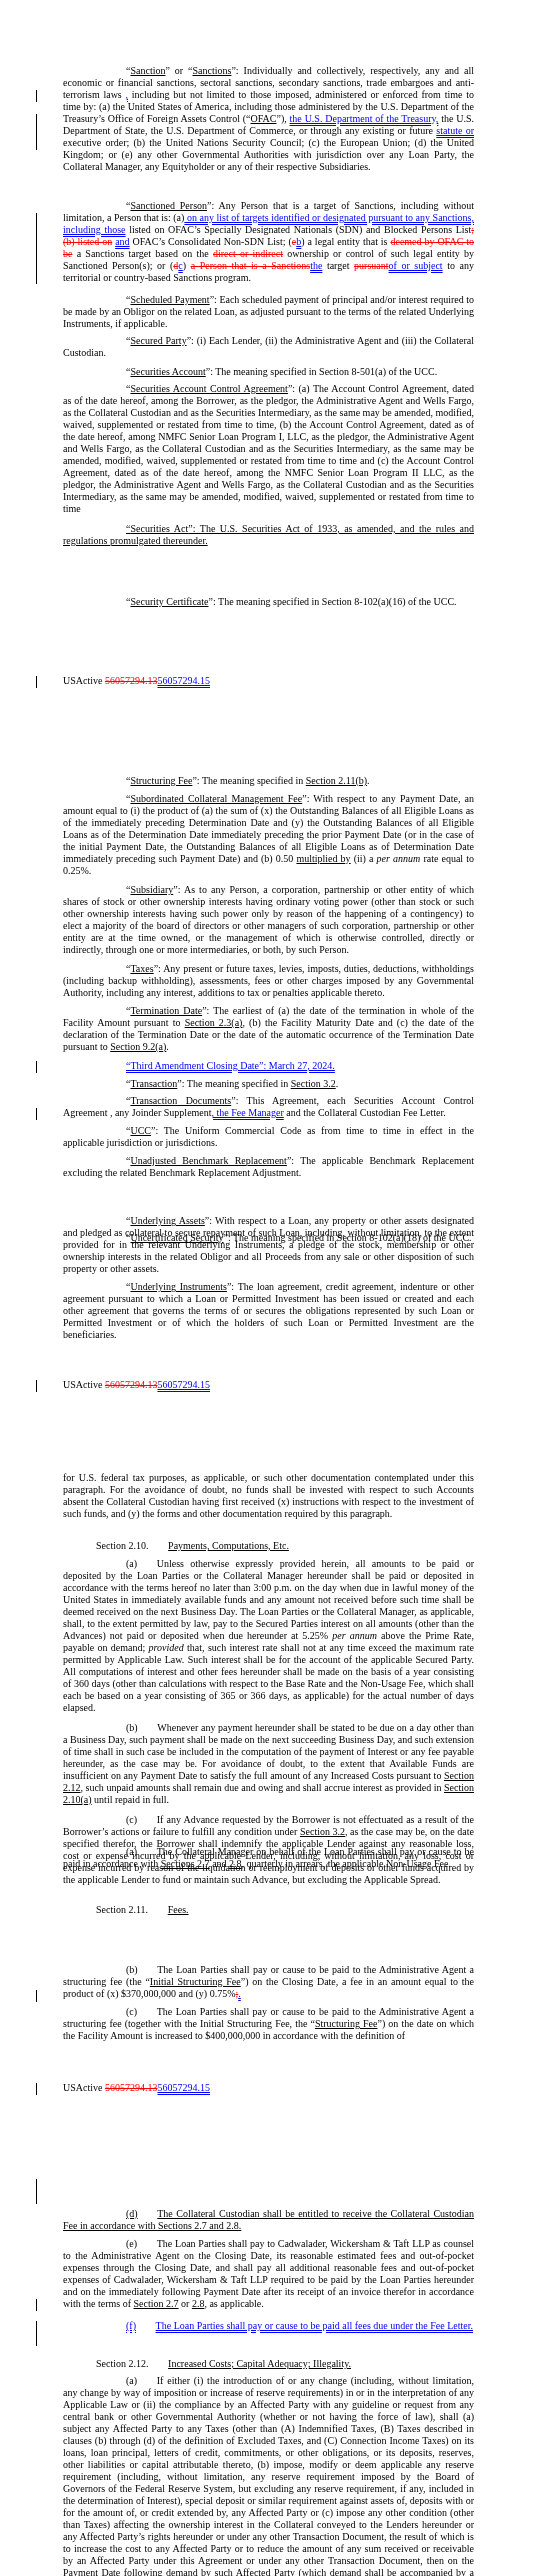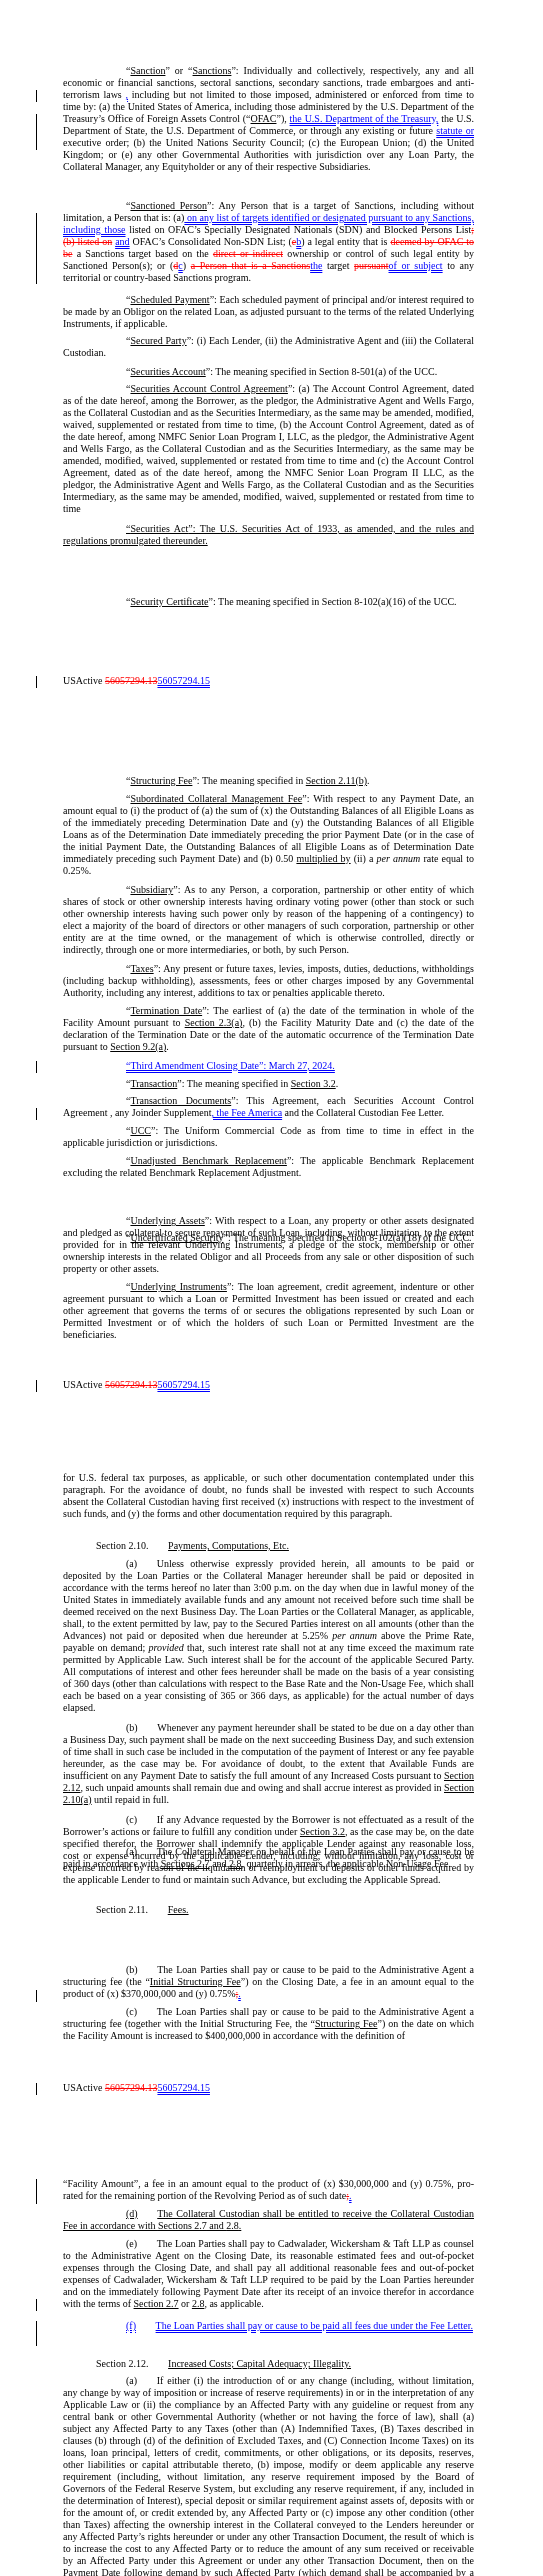--- a/index.html
+++ b/index.html
@@ -40,21 +40,21 @@
     <div class="change-bar" style="top: 213px; height: 71px;"></div>
     <div class="change-bar" style="top: 676px; height: 12.4px;"></div>
     <div class="doc-footer" style="top: 676px;"><span>USActive </span><span class="run-del">56057294.13</span><span class="run-ins">56057294.15</span></div>
     <div class="para def" style="top: 775px;"><span>“</span><span class="run-u">Structuring Fee</span><span>”:  The meaning specified in </span><span class="run-u">Section 2.11(b)</span><span>.</span></div>
     <div class="para def" style="top: 793px;"><span>“</span><span class="run-u">Subordinated Collateral Management Fee</span><span>”:  With respect to any Payment Date, an amount equal to (i) the product of (a) the sum of (x) the Outstanding Balances of all Eligible Loans as of the immediately preceding Determination Date and (y) the Outstanding Balances of all Eligible Loans as of the Determination Date immediately preceding the prior Payment Date (or in the case of the initial Payment Date, the Outstanding Balances of all Eligible Loans as of Determination Date immediately preceding such Payment Date) and (b) 0.50 </span><span class="run-u">multiplied by</span><span> (ii) a </span><span class="run-i">per annum</span><span> rate equal to 0.25%.</span></div>
     <div class="para def" style="top: 884px;"><span>“</span><span class="run-u">Subsidiary</span><span>”:  As to any Person, a corporation, partnership or other entity of which shares of stock or other ownership interests having ordinary voting power (other than stock or such other ownership interests having such power only by reason of the happening of a contingency) to elect a majority of the board of directors or other managers of such corporation, partnership or other entity are at the time owned, or the management of which is otherwise controlled, directly or indirectly, through one or more intermediaries, or both, by such Person.</span></div>
     <div class="para def" style="top: 963px;"><span>“</span><span class="run-u">Taxes</span><span>”:  Any present or future taxes, levies, imposts, duties, deductions, withholdings (including backup withholding), assessments, fees or other charges imposed by any Governmental Authority, including any interest, additions to tax or penalties applicable thereto.</span></div>
     <div class="para def" style="top: 1005px;"><span>“</span><span class="run-u">Termination Date</span><span>”:  The earliest of (a) the date of the termination in whole of the Facility Amount pursuant to </span><span class="run-u">Section 2.3(a)</span><span>, (b) the Facility Maturity Date and (c) the date of the declaration of the Termination Date or the date of the automatic occurrence of the Termination Date pursuant to </span><span class="run-u">Section 9.2(a)</span><span>.</span></div>
     <div class="para def" style="top: 1060px;"><span class="run-ins">“Third Amendment Closing Date”:  March 27, 2024.</span></div>
     <div class="para def" style="top: 1078px;"><span>“</span><span class="run-u">Transaction</span><span>”:  The meaning specified in </span><span class="run-u">Section 3.2</span><span>.</span></div>
-    <div class="para def" style="top: 1095px;"><span>“</span><span class="run-u">Transaction Documents</span><span>”:  This Agreement, each Securities Account Control Agreement , any Joinder Supplement</span><span class="run-ins">, the Fee America</span><span> and the Collateral Custodian Fee Letter.</span></div>
+    <div class="para def" style="top: 1095px;"><span>“</span><span class="run-u">Transaction Documents</span><span>”:  This Agreement, each Securities Account Control Agreement , any Joinder Supplement</span><span class="run-ins">, the Fee Manager</span><span> and the Collateral Custodian Fee Letter.</span></div>
     <div class="para def" style="top: 1125px;"><span>“</span><span class="run-u">UCC</span><span>”:  The Uniform Commercial Code as from time to time in effect in the applicable jurisdiction or jurisdictions.</span></div>
     <div class="para def" style="top: 1155px;"><span>“</span><span class="run-u">Unadjusted Benchmark Replacement</span><span>”: The applicable Benchmark Replacement excluding the related Benchmark Replacement Adjustment.</span></div>
     <div class="para def" style="top: 1184px; margin-top: 48px;"><span>“</span><span class="run-u">Uncertificated Security</span><span>”:  The meaning specified in Section 8-102(a)(18) of the UCC.</span></div>
     <div class="para def" style="top: 1215px;"><span>“</span><span class="run-u">Underlying Assets</span><span>”:  With respect to a Loan, any property or other assets designated and pledged as collateral to secure repayment of such Loan, including, without limitation, to the extent provided for in the relevant Underlying Instruments, a pledge of the stock, membership or other ownership interests in the related Obligor and all Proceeds from any sale or other disposition of such property or other assets.</span></div>
     <div class="para def" style="top: 1281px;"><span>“</span><span class="run-u">Underlying Instruments</span><span>”:  The loan agreement, credit agreement, indenture or other agreement pursuant to which a Loan or Permitted Investment has been issued or created and each other agreement that governs the terms of or secures the obligations represented by such Loan or Permitted Investment or of which the holders of such Loan or Permitted Investment are the beneficiaries.</span></div>
     <div class="change-bar" style="top: 1061px; height: 12.4px;"></div>
     <div class="change-bar" style="top: 1108px; height: 12.4px;"></div>
     <div class="change-bar" style="top: 1380px; height: 12.4px;"></div>
     <div class="doc-footer" style="top: 1380px;"><span>USActive </span><span class="run-del">56057294.13</span><span class="run-ins">56057294.15</span></div>
     <div class="para cont" style="top: 1472px;"><span>for U.S. federal tax purposes, as applicable, or such other documentation contemplated under this paragraph. For the avoidance of doubt, no funds shall be invested with respect to such Accounts absent the Collateral Custodian having first received (x) instructions with respect to the investment of such funds, and (y) the forms and other documentation required by this paragraph.</span></div>
@@ -62,21 +62,20 @@
     <div class="para sub" style="top: 1558px;"><span>(a)</span><span class="tab"></span><span>Unless otherwise expressly provided herein, all amounts to be paid or deposited by the Loan Parties or the Collateral Manager hereunder shall be paid or deposited in accordance with the terms hereof no later than 3:00 p.m. on the day when due in lawful money of the United States in immediately available funds and any amount not received before such time shall be deemed received on the next Business Day. The Loan Parties or the Collateral Manager, as applicable, shall, to the extent permitted by law, pay to the Secured Parties interest on all amounts (other than the Advances) not paid or deposited when due hereunder at 5.25% </span><span class="run-i">per annum</span><span> above the Prime Rate, payable on demand; </span><span class="run-i">provided</span><span> that, such interest rate shall not at any time exceed the maximum rate permitted by Applicable Law. Such interest shall be for the account of the applicable Secured Party. All computations of interest and other fees hereunder shall be made on the basis of a year consisting of 360 days (other than calculations with respect to the Base Rate and the Non-Usage Fee, which shall each be based on a year consisting of 365 or 366 days, as applicable) for the actual number of days elapsed.</span></div>
     <div class="para sub" style="top: 1722px;"><span>(b)</span><span class="tab"></span><span>Whenever any payment hereunder shall be stated to be due on a day other than a Business Day, such payment shall be made on the next succeeding Business Day, and such extension of time shall in such case be included in the computation of the payment of Interest or any fee payable hereunder, as the case may be. For avoidance of doubt, to the extent that Available Funds are insufficient on any Payment Date to satisfy the full amount of any Increased Costs pursuant to </span><span class="run-u">Section 2.12</span><span>, such unpaid amounts shall remain due and owing and shall accrue interest as provided in </span><span class="run-u">Section 2.10(a)</span><span> until repaid in full.</span></div>
     <div class="para sub" style="top: 1814px;"><span>(c)</span><span class="tab"></span><span>If any Advance requested by the Borrower is not effectuated as a result of the Borrower’s actions or failure to fulfill any condition under </span><span class="run-u">Section 3.2</span><span>, as the case may be, on the date specified therefor, the Borrower shall indemnify the applicable Lender against any reasonable loss, cost or expense incurred by the applicable Lender, including, without limitation, any loss, cost or expense incurred by reason of the liquidation or reemployment of deposits or other funds acquired by the applicable Lender to fund or maintain such Advance, but excluding the Applicable Spread.</span></div>
     <div class="para sec" style="top: 1904px;"><span>Section 2.11.</span><span class="tab"></span><span class="run-u">Fees.</span></div>
     <div class="para sub" style="top: 1846px;"><span>(a)</span><span class="tab"></span><span>The Collateral Manager on behalf of the Loan Parties shall pay or cause to be paid in accordance with </span><span class="run-u">Sections 2.7</span><span> and </span><span class="run-u">2.8</span><span>, quarterly in arrears, the applicable Non-Usage Fee.</span></div>
     <div class="para sub" style="top: 1964px;"><span>(b)</span><span class="tab"></span><span>The Loan Parties shall pay or cause to be paid to the Administrative Agent a structuring fee (the “</span><span class="run-u">Initial Structuring Fee</span><span>”) on the Closing Date, a fee in an amount equal to the product of (x) $370,000,000 and (y) 0.75%</span><span class="run-del">;</span><span class="run-ins">.</span></div>
     <div class="para sub" style="top: 2006px;"><span>(c)</span><span class="tab"></span><span>The Loan Parties shall pay or cause to be paid to the Administrative Agent a structuring fee (together with the Initial Structuring Fee, the “</span><span class="run-u">Structuring Fee</span><span>”) on the date on which the Facility Amount is increased to $400,000,000 in accordance with the definition of</span></div>
     <div class="change-bar" style="top: 1990px; height: 12.4px;"></div>
     <div class="change-bar" style="top: 2083px; height: 12.4px;"></div>
     <div class="doc-footer" style="top: 2083px;"><span>USActive </span><span class="run-del">56057294.13</span><span class="run-ins">56057294.15</span></div>
-    <div class="para cont" style="top: 2178px;"><span>“Facility Amount”, a fee in an amount equal to the product of (x) $30,000,000 and (y) 0.75%, pro-rated for the remaining portion of the Revolving Period as of such date</span><span class="run-del">;</span><span class="run-ins">.</span></div>
     <div class="para sub" style="top: 2208px; text-decoration: underline;"><span>(d)</span><span class="tab"></span><span>The Collateral Custodian shall be entitled to receive the Collateral Custodian Fee in accordance with </span><span class="run-u">Sections 2.7</span><span> and </span><span class="run-u">2.8</span><span>.</span></div>
     <div class="para sub" style="top: 2238px;"><span>(e)</span><span class="tab"></span><span>The Loan Parties shall pay to Cadwalader, Wickersham &amp; Taft LLP as counsel to the Administrative Agent on the Closing Date, its reasonable estimated fees and out-of-pocket expenses through the Closing Date, and shall pay all additional reasonable fees and out-of-pocket expenses of Cadwalader, Wickersham &amp; Taft LLP required to be paid by the Loan Parties hereunder and on the immediately following Payment Date after its receipt of an invoice therefor in accordance with the terms of </span><span class="run-u">Section 2.7</span><span> or </span><span class="run-u">2.8</span><span>, as applicable.</span></div>
     <div class="para sub" style="top: 2320px;"><span class="run-ins">(f)</span><span class="tab"></span><span class="run-ins">The Loan Parties shall pay or cause to be paid all fees due under the Fee Letter.</span></div>
     <div class="para sec" style="top: 2358px;"><span>Section 2.12.</span><span class="tab"></span><span class="run-u">Increased Costs; Capital Adequacy; Illegality.</span></div>
     <div class="para sub" style="top: 2375px;"><span>(a)</span><span class="tab"></span><span>If either (i) the introduction of or any change (including, without limitation, any change by way of imposition or increase of reserve requirements) in or in the interpretation of any Applicable Law or (ii) the compliance by an Affected Party with any guideline or request from any central bank or other Governmental Authority (whether or not having the force of law), shall (a) subject any Affected Party to any Taxes (other than (A) Indemnified Taxes, (B) Taxes described in clauses (b) through (d) of the definition of Excluded Taxes, and (C) Connection Income Taxes) on its loans, loan principal, letters of credit, commitments, or other obligations, or its deposits, reserves, other liabilities or capital attributable thereto, (b) impose, modify or deem applicable any reserve requirement (including, without limitation, any reserve requirement imposed by the Board of Governors of the Federal Reserve System, but excluding any reserve requirement, if any, included in the determination of Interest), special deposit or similar requirement against assets of, deposits with or for the amount of, or credit extended by, any Affected Party or (c) impose any other condition (other than Taxes) affecting the ownership interest in the Collateral conveyed to the Lenders hereunder or any Affected Party’s rights hereunder or under any other Transaction Document, the result of which is to increase the cost to any Affected Party or to reduce the amount of any sum received or receivable by an Affected Party under this Agreement or under any other Transaction Document, then on the Payment Date following demand by such Affected Party (which demand shall be accompanied by a statement setting forth the basis for such demand), the Loan Parties shall pay directly to such Affected Party such additional amount or amounts as will compensate such Affected Party for such additional or increased cost incurred or such reduction suffered.</span></div>
     <div class="change-bar" style="top: 2179px; height: 25px;"></div>
     <div class="change-bar" style="top: 2299px; height: 12.4px;"></div>
     <div class="change-bar" style="top: 2321px; height: 25px;"></div>
   </div>
 

